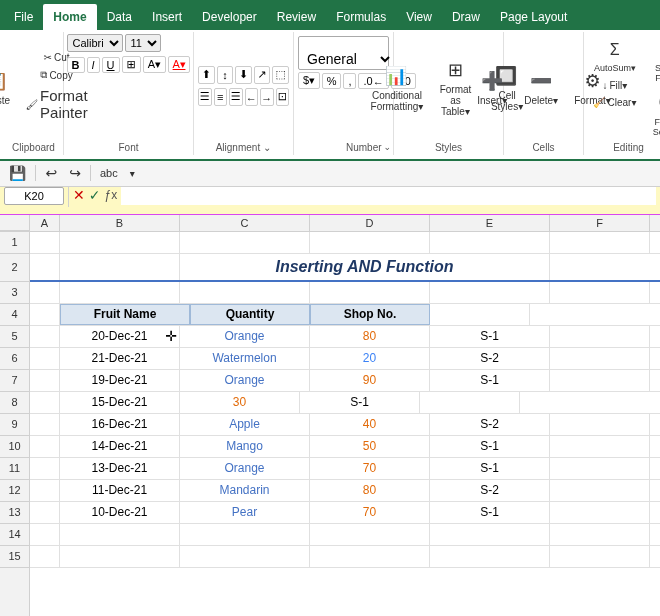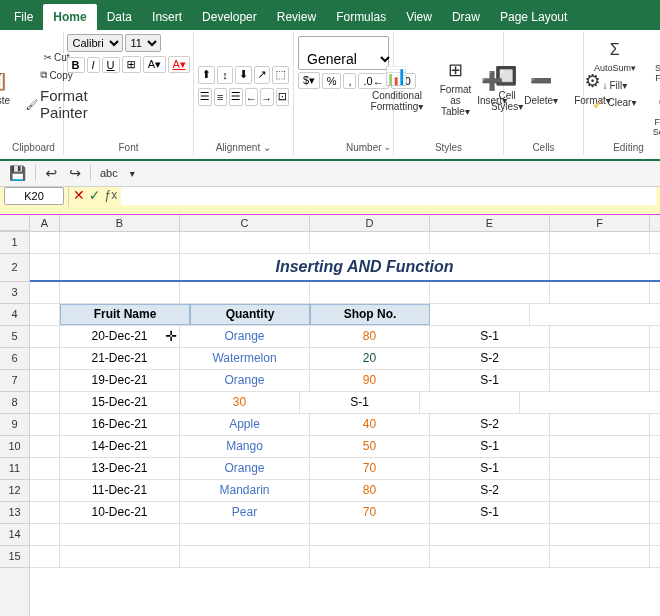--- a/index.html
+++ b/index.html
@@ -355,21 +355,21 @@
       <div class="cell col-d qty-cell" style="justify-content:center;color:#e26b0a;">80</div>
       <div class="cell col-e shop-cell" style="justify-content:center;">S-1</div>
       <div class="cell col-f"></div>
     </div>
           <div class="grid-row row-h">
       <div class="cell col-a"></div>
       <div class="cell col-b date-cell" style="justify-content:center;color:#000;position:relative;">
         21-Dec-21
       </div>
       <div class="cell col-c fruit-cell" style="justify-content:center;color:#4472c4;">Watermelon</div>
-      <div class="cell col-d qty-cell" style="justify-content:center;color:#14532d;">20</div>
+      <div class="cell col-d qty-cell" style="justify-content:center;color:#3b82f6;">20</div>
       <div class="cell col-e shop-cell" style="justify-content:center;">S-2</div>
       <div class="cell col-f"></div>
     </div>
           <div class="grid-row row-h">
       <div class="cell col-a"></div>
       <div class="cell col-b date-cell" style="justify-content:center;color:#000;position:relative;">
         19-Dec-21
       </div>
       <div class="cell col-c fruit-cell" style="justify-content:center;color:#4472c4;">Orange</div>
       <div class="cell col-d qty-cell" style="justify-content:center;color:#e26b0a;">90</div>

